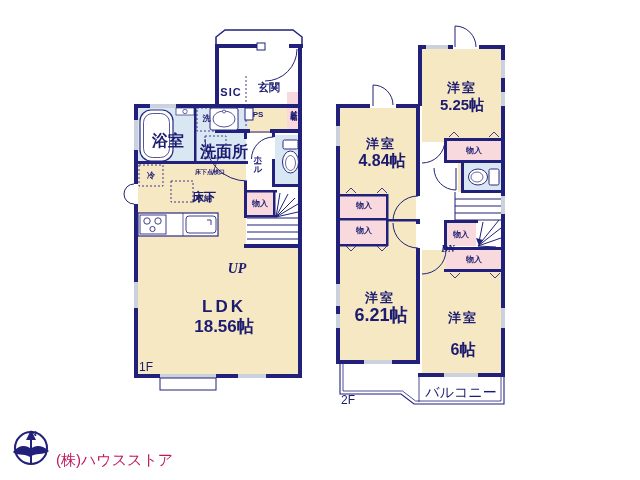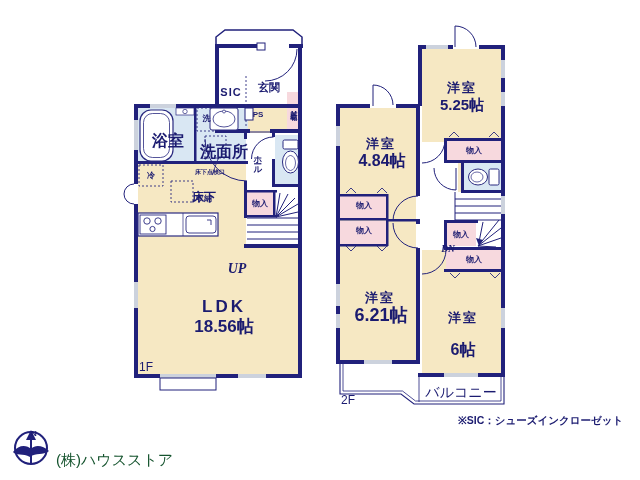--- a/index.html
+++ b/index.html
@@ -6,21 +6,21 @@
   .canvas{position:relative;width:640px;height:480px;background:#ffffff;overflow:hidden;
           font-family:"Liberation Sans",sans-serif;padding-left:12px;}
   .canvas svg{position:absolute;left:0;top:0;}
   .lbl{position:absolute;transform:translate(-50%,-50%);white-space:nowrap;
        color:#1b1b70;font-family:"Liberation Sans",sans-serif;line-height:1;}
   .b{font-weight:bold;}
   .lbl-left{position:absolute;transform:translateY(-50%);white-space:nowrap;
        color:#1b1b70;font-family:"Liberation Sans",sans-serif;line-height:1;}
   .vert{writing-mode:vertical-rl;text-orientation:upright;letter-spacing:1px;}
   .ital{font-family:"Liberation Serif",serif;font-style:italic;margin-top:44px;}
-  .gray{color:#14532d;}
+  .gray{color:#be185d;}
 </style>
 </head>
 <body>
 
 <div class="canvas">
 
 <svg width="640" height="480" viewBox="0 0 640 480">
 
   <g>
 
@@ -287,17 +287,16 @@
 <div class="lbl b ital" style="left:448px;top:206px;font-size:9.5px">DN</div>
 <div class="lbl b" style="left:461px;top:235px;font-size:8px">物入</div>
 <div class="lbl b" style="left:474px;top:260px;font-size:8px">物入</div>
 <div class="lbl b" style="left:380px;top:297px;font-size:13px;letter-spacing:2px">洋室</div>
 <div class="lbl b" style="left:381px;top:315px;font-size:18px">6.21帖</div>
 <div class="lbl b" style="left:463px;top:317px;font-size:13px;letter-spacing:2px">洋室</div>
 <div class="lbl b" style="left:463px;top:350px;font-size:16px">6帖</div>
 <div class="lbl" style="left:461px;top:392px;font-size:14px">バルコニー</div>
 <div class="lbl" style="left:348px;top:400px;font-size:12px">2F</div>
 
-<div class="lbl-left b" style="left:458px;top:420px;font-size:10.5px">※SIC：シューズインクローゼット</div>
 <div class="lbl-left gray" style="left:56px;top:459px;font-size:15px">(株)ハウスストア</div>
 <div class="lbl b" style="left:34px;top:434px;font-size:8px">N</div>
 
 </div>
 
 </body></html>

